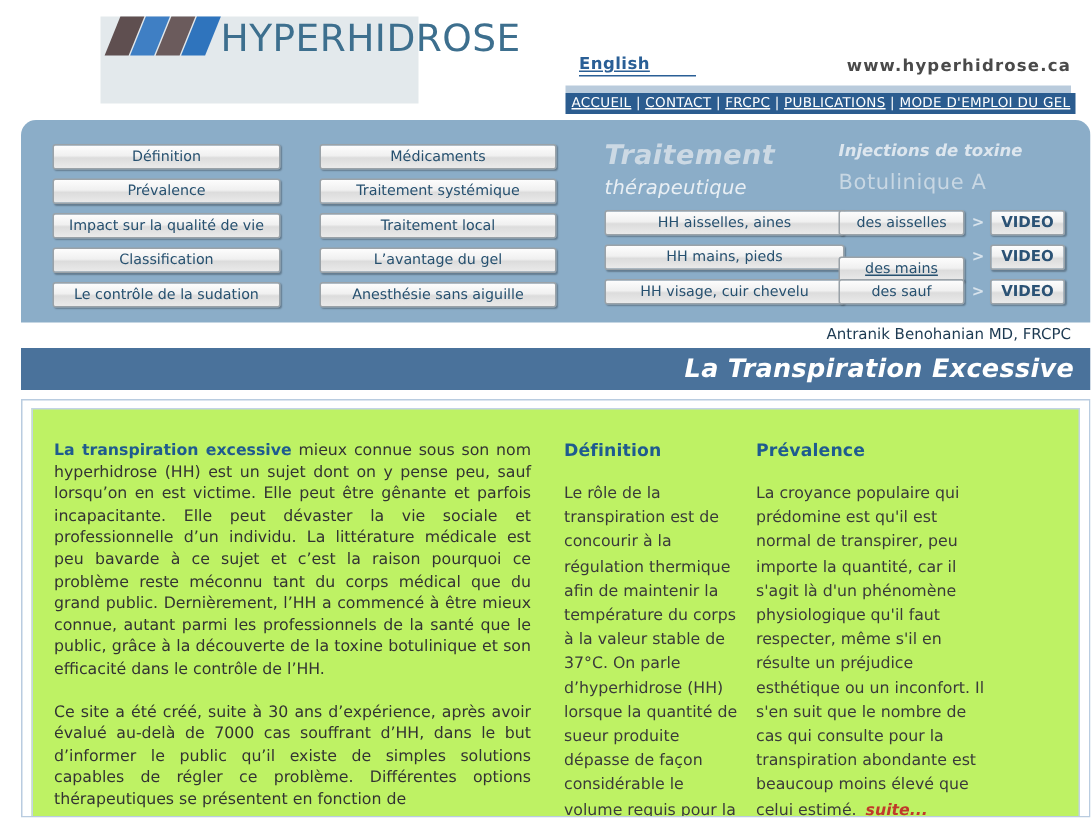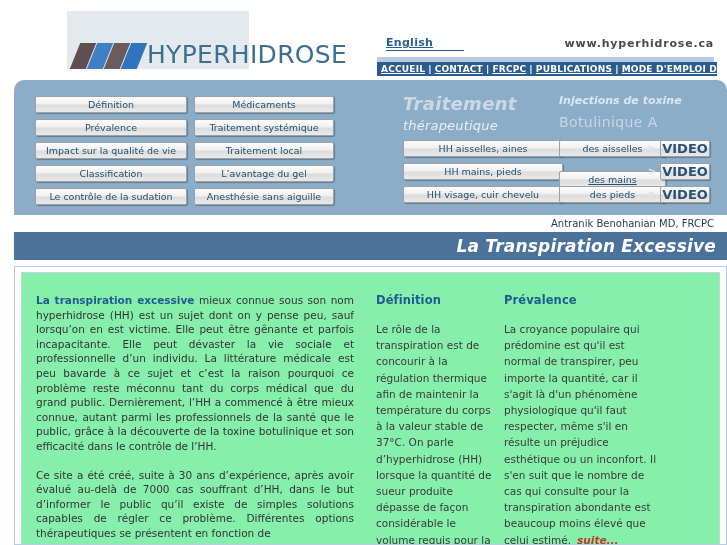--- a/index.html
+++ b/index.html
@@ -8,22 +8,22 @@
     width: 727px; height: 545px;
     background: #ffffff;
     font-family: "DejaVu Sans", "Liberation Sans", sans-serif;
     overflow: hidden;
   }
   #page { position: relative; width: 727px; height: 545px; background:#fff; }
 
   
   .header { position:absolute; left:0; top:0; width:727px; height:78px; }
   .logo-box {
-    position:absolute; left:67px; top:11px; width:182px; height:58px;
-    background:#e3e9ec; display:flex; align-items:flex-end; padding-left:8px;
+    position:absolute; left:67px; top:11px; width:212px; height:58px;
+    background:#e3e9ec; display:flex; align-items:flex-start; padding-left:8px;
   }
   .logo-marks { position:relative; width:62px; height:26px; flex:0 0 62px; }
   .logo-marks span {
     position:absolute; top:0; width:16px; height:26px; display:block;
   }
   .lm1 { left:0;  background:#5f4f50; transform: skewX(-22deg); }
   .lm2 { left:17px; background:#3f7fc4; transform: skewX(-22deg); }
   .lm3 { left:34px; background:#6b5b5c; transform: skewX(-22deg); }
   .lm4 { left:51px; background:#2f74bd; transform: skewX(-22deg); }
   .logo-word {
@@ -42,21 +42,21 @@
     position:absolute; right:13px; top:37px;
     font-size:11px; font-weight:bold; color:#4a4a4a; letter-spacing:0.8px;
   }
   .navstrip-top {
     position:absolute; left:377px; top:57px; width:337px; height:5px;
     background:#b9cbdc;
   }
   .navbar {
     position:absolute; left:377px; top:62px; width:340px; height:14px;
     background:#2b5c8f; color:#ffffff;
-    font-size:9px; font-weight:bold; letter-spacing:0.2px;
+    font-size:9px; font-weight:normal; letter-spacing:0.2px;
     display:flex; align-items:center; padding-left:4px; white-space:nowrap;
   }
   .navbar a { color:#fff; text-decoration:underline; }
   .navbar .sep { padding:0 3px; text-decoration:none; }
 
   
   .panel {
     position:absolute; left:14px; top:80px; width:713px; height:135px;
     background:#8badc8; border-radius:10px 10px 0 0;
   }
@@ -65,21 +65,21 @@
   .btn {
     position:absolute; height:17px;
     background: linear-gradient(to bottom, #fdfdfd 0%, #f0f0f0 45%, #dcdcdc 55%, #eaeaea 100%);
     border:1px solid #9aa2a8; border-radius:2px;
     box-shadow: 1px 1px 1px rgba(0,0,0,0.28);
     font-size:9.5px; color:#26506f;
     display:flex; align-items:center; justify-content:center;
     white-space:nowrap; overflow:hidden; cursor:pointer;
   }
   .col1 { left:21px; width:152px; }
-  .col2 { left:180px; width:140px; }
+  .col2 { left:199px; width:158px; }
   .r1 { top:16px; } .r2 { top:39px; } .r3 { top:62px; }
   .r4 { top:85px; } .r5 { top:108px; }
 
   .algo-title {
     position:absolute; left:389px; top:13px;
     font-size:18px; font-style:italic; font-weight:bold; color:#ccd9e4;
     letter-spacing:0.3px; white-space:nowrap;
   }
   .algo-sub {
     position:absolute; left:389px; top:38px;
@@ -91,31 +91,31 @@
     white-space:nowrap;
   }
   .inj-sub {
     position:absolute; left:545px; top:34px;
     font-size:14px; color:#c8d7e3; letter-spacing:0.4px; white-space:nowrap;
   }
 
   .hhbtn { left:389px; width:160px; }
   .h1 { top:60px; } .h2 { top:83px;text-align:center; } .h3 { top:106px; }
 
-  .injbtn { left:545px; width:107px; }
+  .injbtn { left:545px; width:84px; }
   .i1 { top:60px; } .i2 { top:91px;text-decoration:underline; } .i3 { top:106px; }
 
   .gt {
     position:absolute; left:632px; width:12px; height:17px;
     font-size:10px; font-weight:bold; color:#d8e3ec;
     display:flex; align-items:center; justify-content:center;
   }
   .g1 { top:60px; } .g2 { top:83px; } .g3 { top:106px; }
 
-  .vidbtn { left:646px; width:50px; font-size:13px; font-weight:bold; color:#2b5275; }
+  .vidbtn { left:646px; width:50px; font-size:10px; font-weight:bold; color:#2b5275; }
   .v1 { top:60px; } .v2 { top:83px; } .v3 { top:106px; }
 
   .doctor {
     position:absolute; right:13px; top:218px;
     font-size:10px; color:#1d3a52; white-space:nowrap;
   }
   .titlebar {
     position:absolute; left:14px; top:232px; width:713px; height:28px;
     background:#4a729b;
   }
@@ -125,21 +125,21 @@
     letter-spacing:0.2px; white-space:nowrap;
   }
 
   
   .content-outer {
     position:absolute; left:14px; top:266px; width:713px; height:279px;
     border:1px solid #b9cce0; background:#fff;
   }
   .content-inner {
     position:absolute; left:6px; top:5px; right:6px; bottom:0;
-    border:1px solid #c3d4e5; border-bottom:none; background:#86efac;
+    border:1px solid #c3d4e5; border-bottom:none; background:#bef264;
     overflow:hidden;
   }
   .cols { display:flex; padding:20px 14px 0 14px; gap:0; }
 
   .col-main { width:318px; flex:0 0 318px; }
   .col-main p {
     margin:0 0 14px 0;
     font-size:10.5px; line-height:14.6px; color:#333333;
     text-align:justify;
   }
@@ -221,21 +221,21 @@
       <div class="inj-sub">Botulinique A</div>
 
       <div class="btn injbtn i1">des aisselles</div>
       <div class="gt g1">&gt;</div>
       <div class="btn vidbtn v1">VIDEO</div>
 
       <div class="btn injbtn i2">des mains</div>
       <div class="gt g2">&gt;</div>
       <div class="btn vidbtn v2">VIDEO</div>
 
-      <div class="btn injbtn i3">des pieds</div>
+      <div class="btn injbtn i3">des sauf</div>
       <div class="gt g3">&gt;</div>
       <div class="btn vidbtn v3">VIDEO</div>
 
     </div>
   </div>
 
   <div class="doctor">Antranik Benohanian MD, FRCPC</div>
 
   <div class="titlebar">
     <div class="t">La Transpiration Excessive</div>

